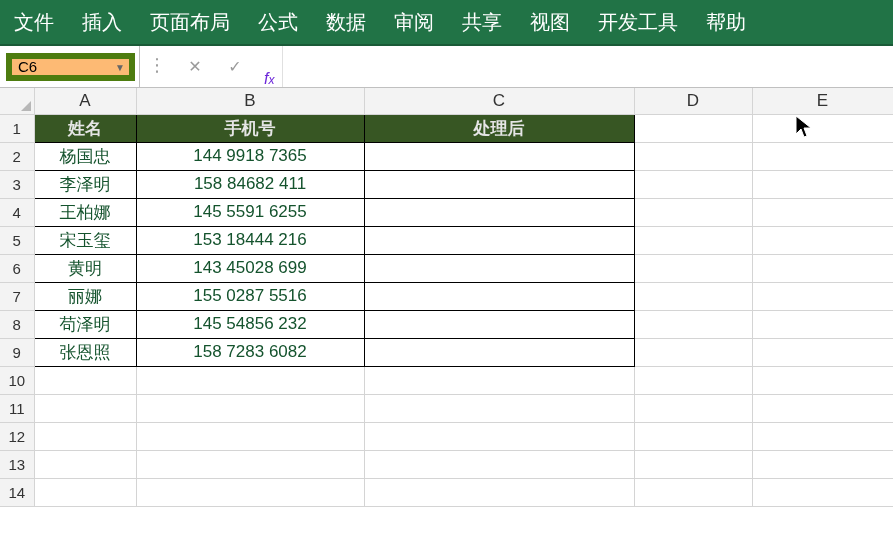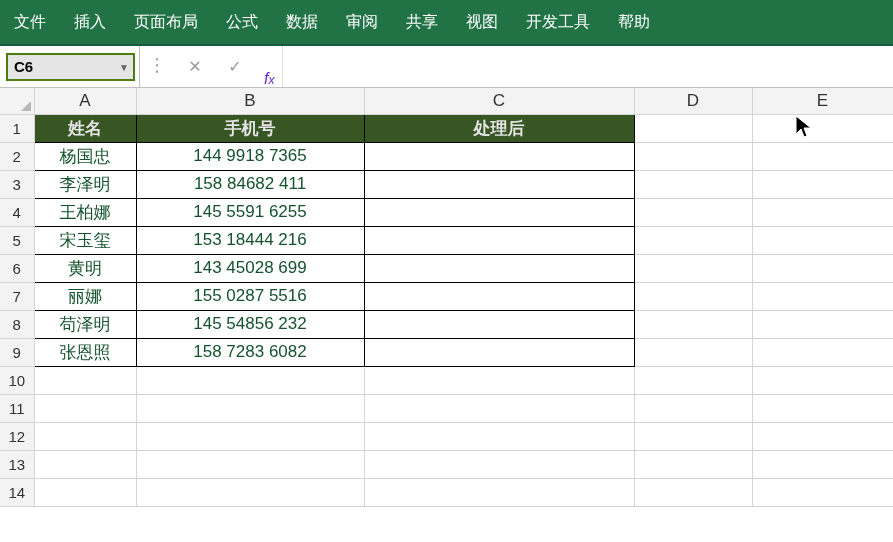--- a/index.html
+++ b/index.html
@@ -5,21 +5,21 @@
   * { box-sizing: border-box; margin: 0; padding: 0; font-family: "Microsoft YaHei", Arial, sans-serif; }
   body { width: 893px; height: 542px; overflow: hidden; background: #fff; position: relative; }
 
   
   .ribbon {
     background: #217346;
     height: 46px;
     display: flex;
     align-items: center;
     color: #fff;
-    font-size: 16px;
+    font-size: 20px;
     border-bottom: 2px solid #1a5a37;
   }
   .ribbon .tabs { display: flex; align-items: stretch; height: 100%; }
   .ribbon .tab {
     padding: 0 14px;
     display: flex;
     align-items: center;
     cursor: pointer;
     white-space: nowrap;
   }
@@ -35,29 +35,28 @@
   }
   .namebox-wrap {
     width: 140px;
     display: flex;
     align-items: center;
     border-right: 1px solid #c0c0c0;
     padding: 4px 4px 4px 6px;
   }
   .namebox {
     flex: 1;
-    border: 2px solid #4d7c0f;
+    border: 6px solid #4d7c0f;
     height: 28px;
     display: flex;
     align-items: center;
     padding: 0 0 0 6px;
     font-size: 15px;
     position: relative;
-    background: #e5e5e5;
-    font-weight: bold;
+    background: #fdba74;
   }
   .namebox .dd {
     position: absolute; right: 4px; top: 50%; transform: translateY(-50%);
     color: #666; font-size: 10px;
   }
   .fx-group {
     display: flex;
     align-items: center;
     padding: 0 8px;
     border-right: 1px solid #e0e0e0;

